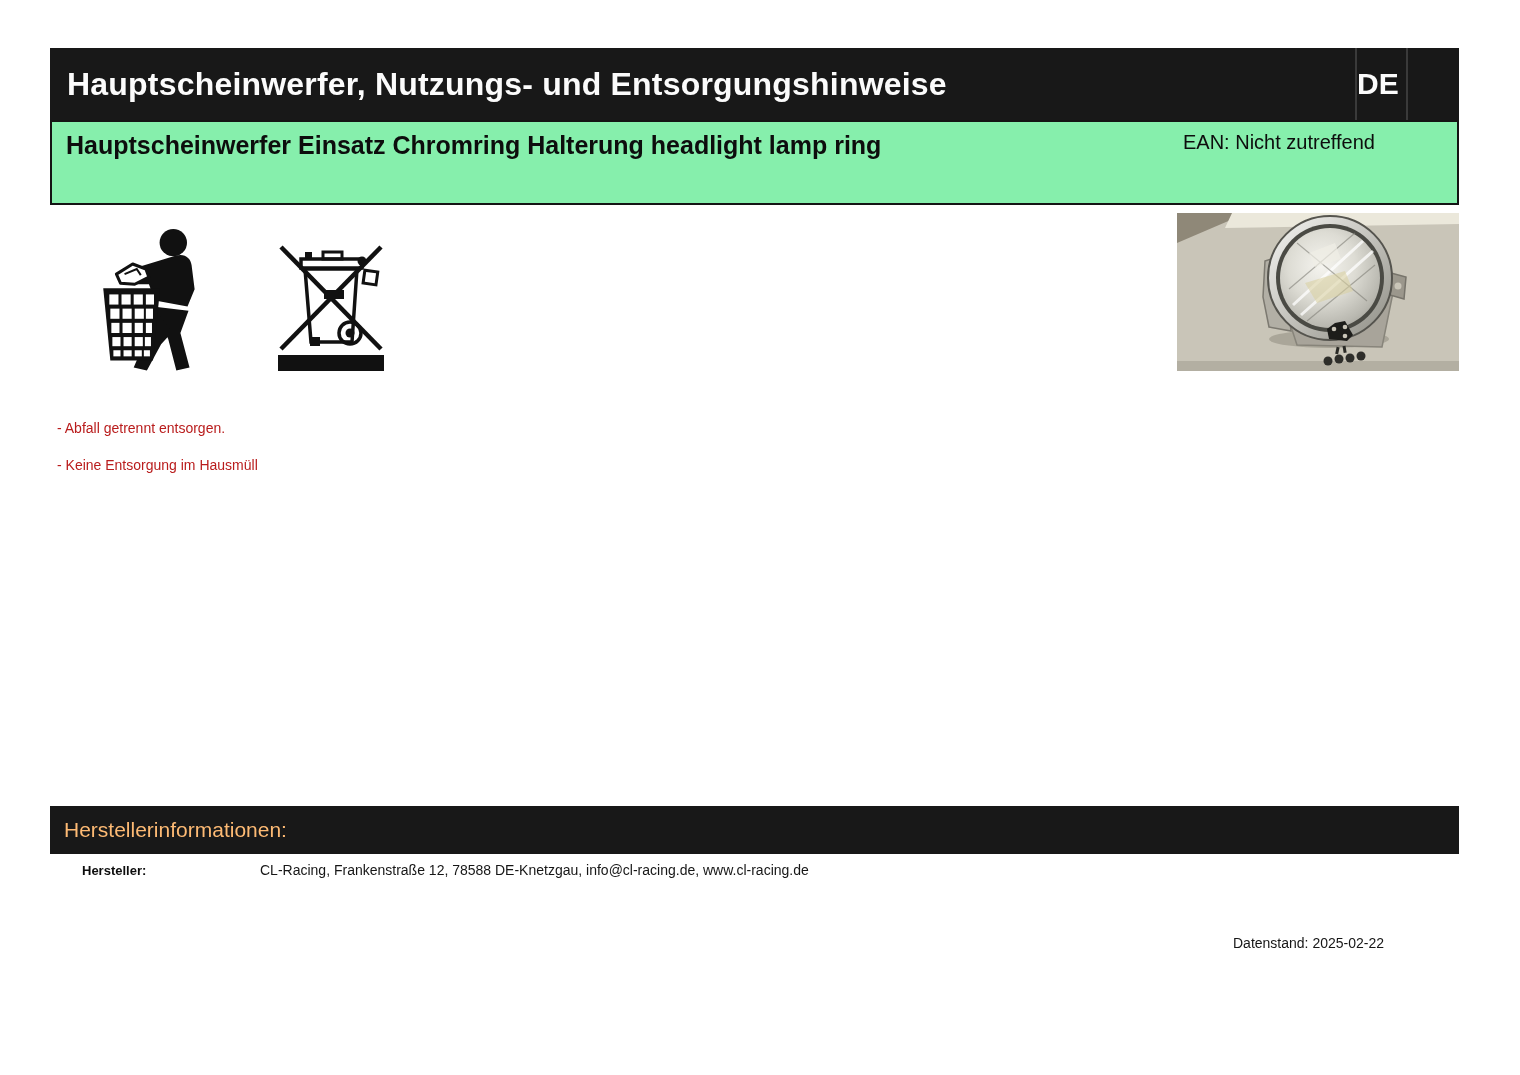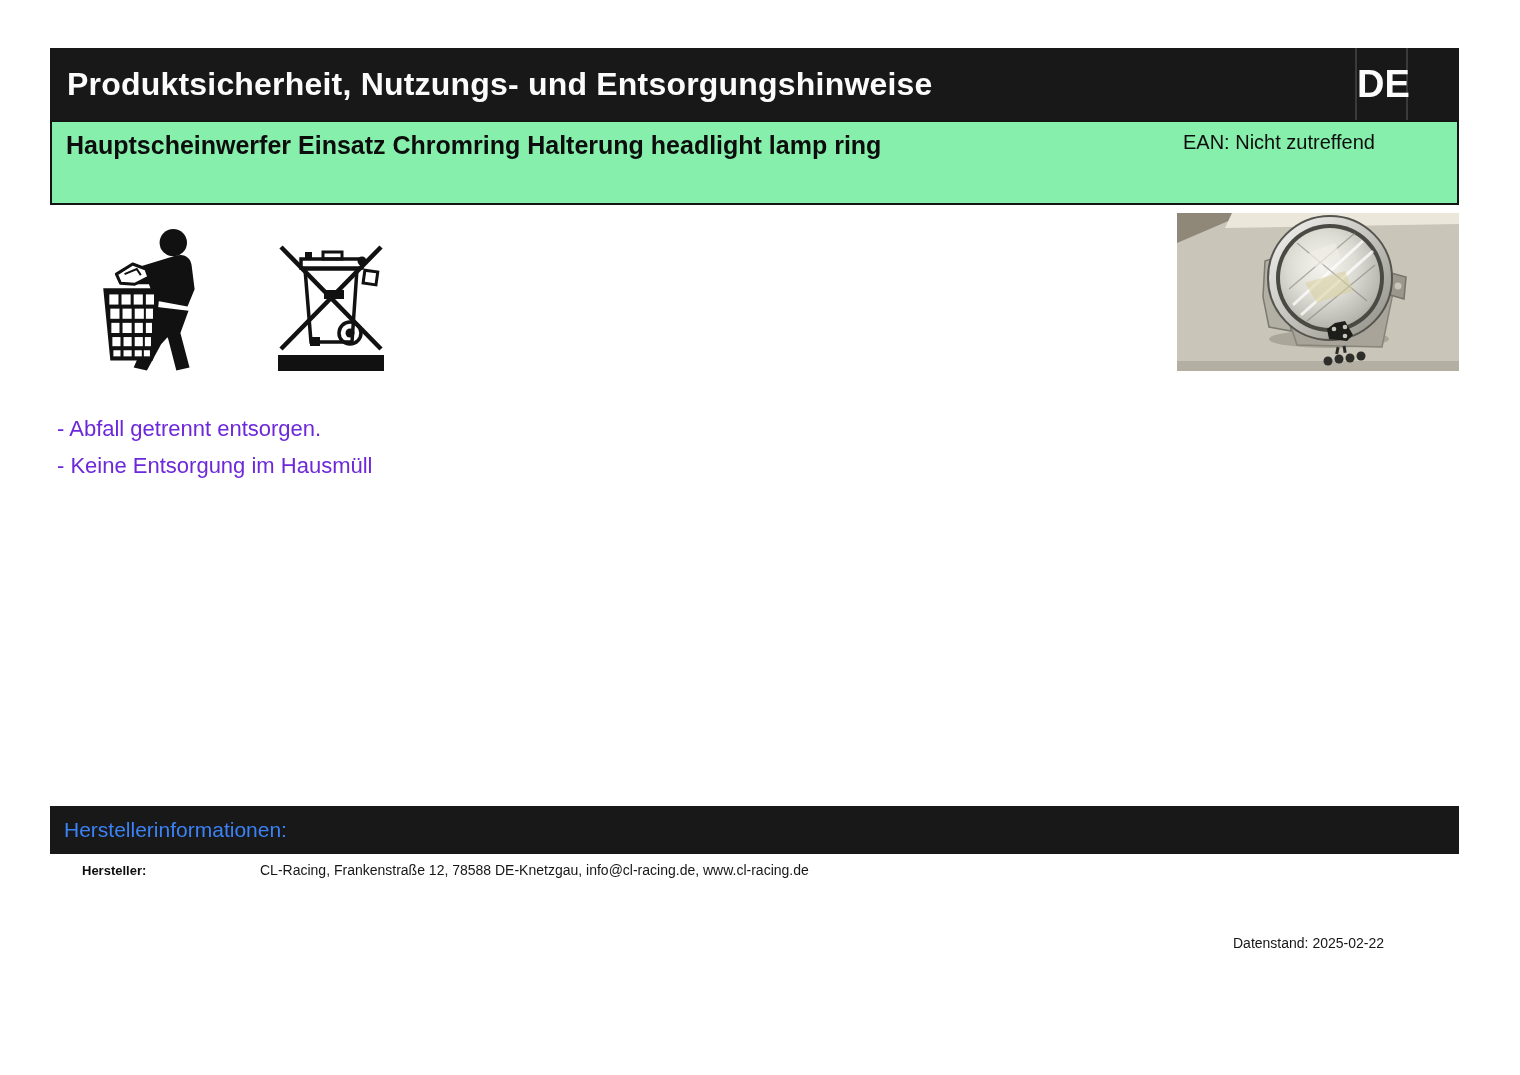--- a/index.html
+++ b/index.html
@@ -20,22 +20,22 @@
     background: #181818;
   }
   .title-bar .doc-title {
     position: absolute; left: 17px; top: 0; height: 72px;
     line-height: 72px; font-size: 32px; font-weight: bold;
     color: #fbfbfb; white-space: nowrap; letter-spacing: 0.2px;
   }
   .de-cell {
     position: absolute; left: 1305px; top: 0; width: 53px; height: 72px;
     border-left: 2px solid #3a3a3a; border-right: 2px solid #3a3a3a;
-    text-align: center; line-height: 72px;
-    font-size: 38px; font-weight: bold; color: #fbfbfb;
+    line-height: 72px;
+    font-size: 30px; font-weight: bold; color: #fbfbfb;
   }
 
   
   .subtitle-bar {
     left: 50px; top: 120px; width: 1409px; height: 85px;
     background: #86efac; border: 2px solid #141414;
     overflow: visible;
   }
   .product-title {
     position: absolute; left: -2px; top: 5px; width: 905px;
@@ -49,43 +49,43 @@
   }
 
   
   .icon-tidyman  { left: 88px;  top: 226px; width: 132px; height: 148px; }
   .icon-weee     { left: 274px; top: 230px; width: 114px; height: 142px; }
   .product-photo { left: 1177px; top: 213px; width: 282px; height: 158px; }
 
   
   .notes {
     left: 57px; top: 410px;
-    font-size: 22px; line-height: 37px; color: #6d28d9;
+    font-size: 14px; line-height: 37px; color: #b91c1c;
   }
 
   
   .mfr-bar {
     left: 50px; top: 806px; width: 1409px; height: 48px;
     background: #181818;
   }
   .mfr-bar .mfr-section-title {
     position: absolute; left: 14px; top: 0; height: 48px;
-    line-height: 48px; font-size: 21px; color: #3b82f6; font-weight: normal;
+    line-height: 48px; font-size: 21px; color: #fdba74; font-weight: normal;
   }
   .mfr-label { left: 82px;  top: 863px; font-size: 13px; font-weight: bold; color: #0d0d0d; }
   .mfr-value { left: 260px; top: 862px; font-size: 14px; color: #161616; }
 
   
   .datenstand { left: 1233px; top: 933px; font-size: 14px; line-height: 20px; color: #161616; }
 </style>
 </head>
 <body>
 
 <div class="abs title-bar">
-  <div class="doc-title">Produktsicherheit, Nutzungs- und Entsorgungshinweise</div>
+  <div class="doc-title">Hauptscheinwerfer, Nutzungs- und Entsorgungshinweise</div>
   <div class="de-cell">DE</div>
 </div>
 
 <div class="abs subtitle-bar">
   <div class="product-title">Hauptscheinwerfer Einsatz Chromring Halterung headlight lamp ring</div>
   <div class="codes">
     <div>EAN: Nicht zutreffend</div>
   </div>
 </div>
 

